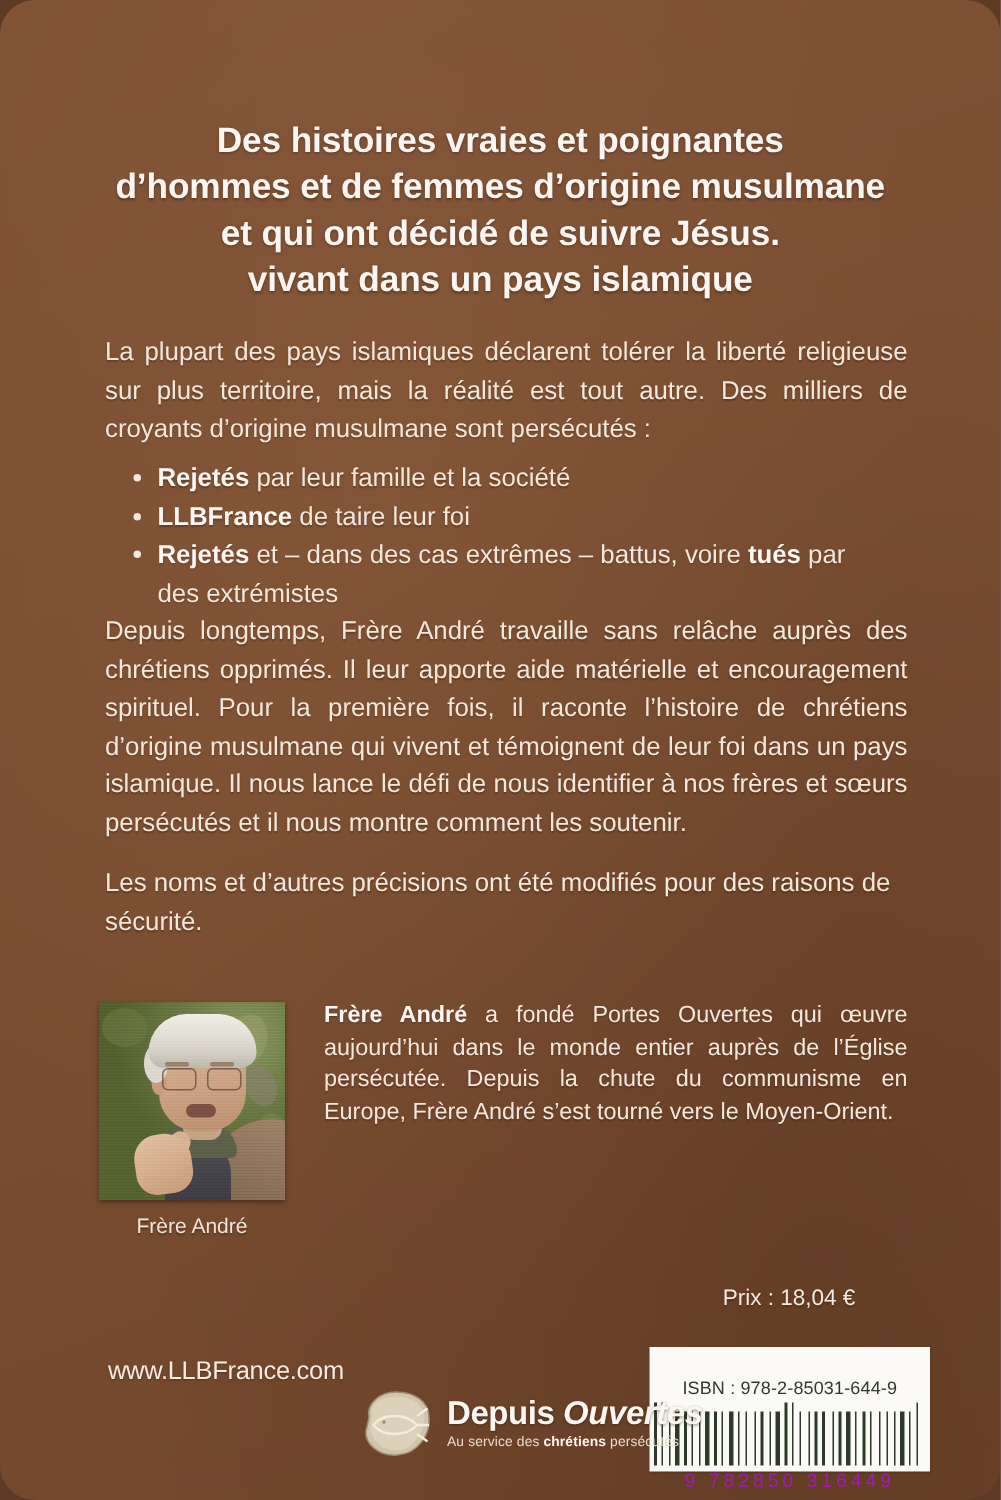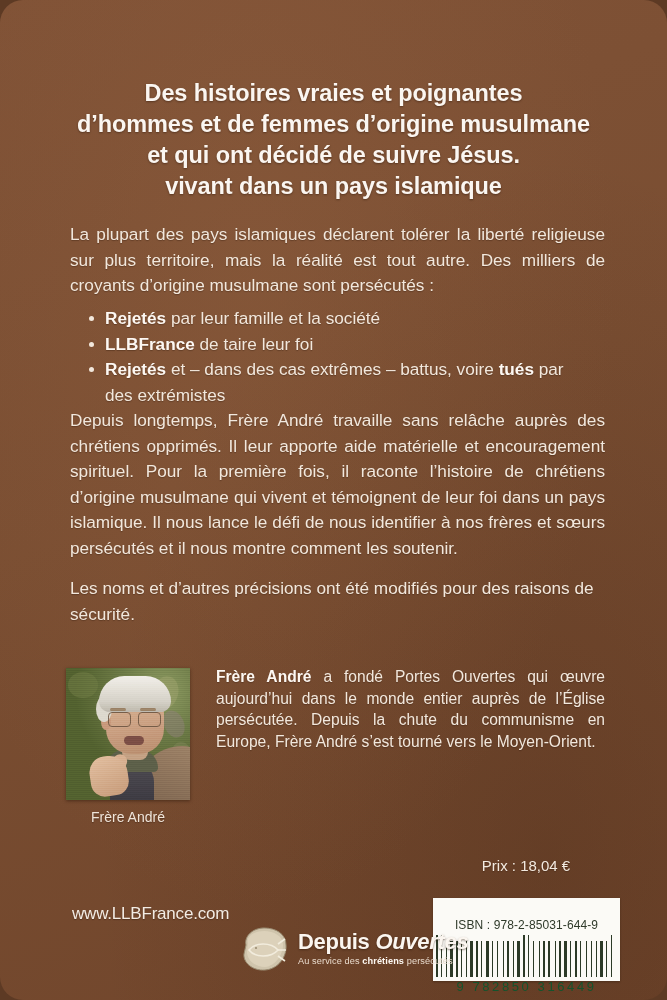--- a/index.html
+++ b/index.html
@@ -248,21 +248,21 @@
     align-items: flex-end;
     justify-content: center;
     height: 42px;
     margin-top: 3px;
     gap: 0;
   }
   .bars i { display: block; background: #2c3a27; margin-right: 1px; height: 100%; }
   .barcode-digits {
     text-align: center;
     font-size: 13px;
-    color: #14532d;
+    color: #a21caf;
     letter-spacing: 2.6px;
     margin-top: 2px;
   }
 
   
   .ligue-logo {
     position: absolute;
     left: 72px;
     top: 900px;
     width: 160px;

